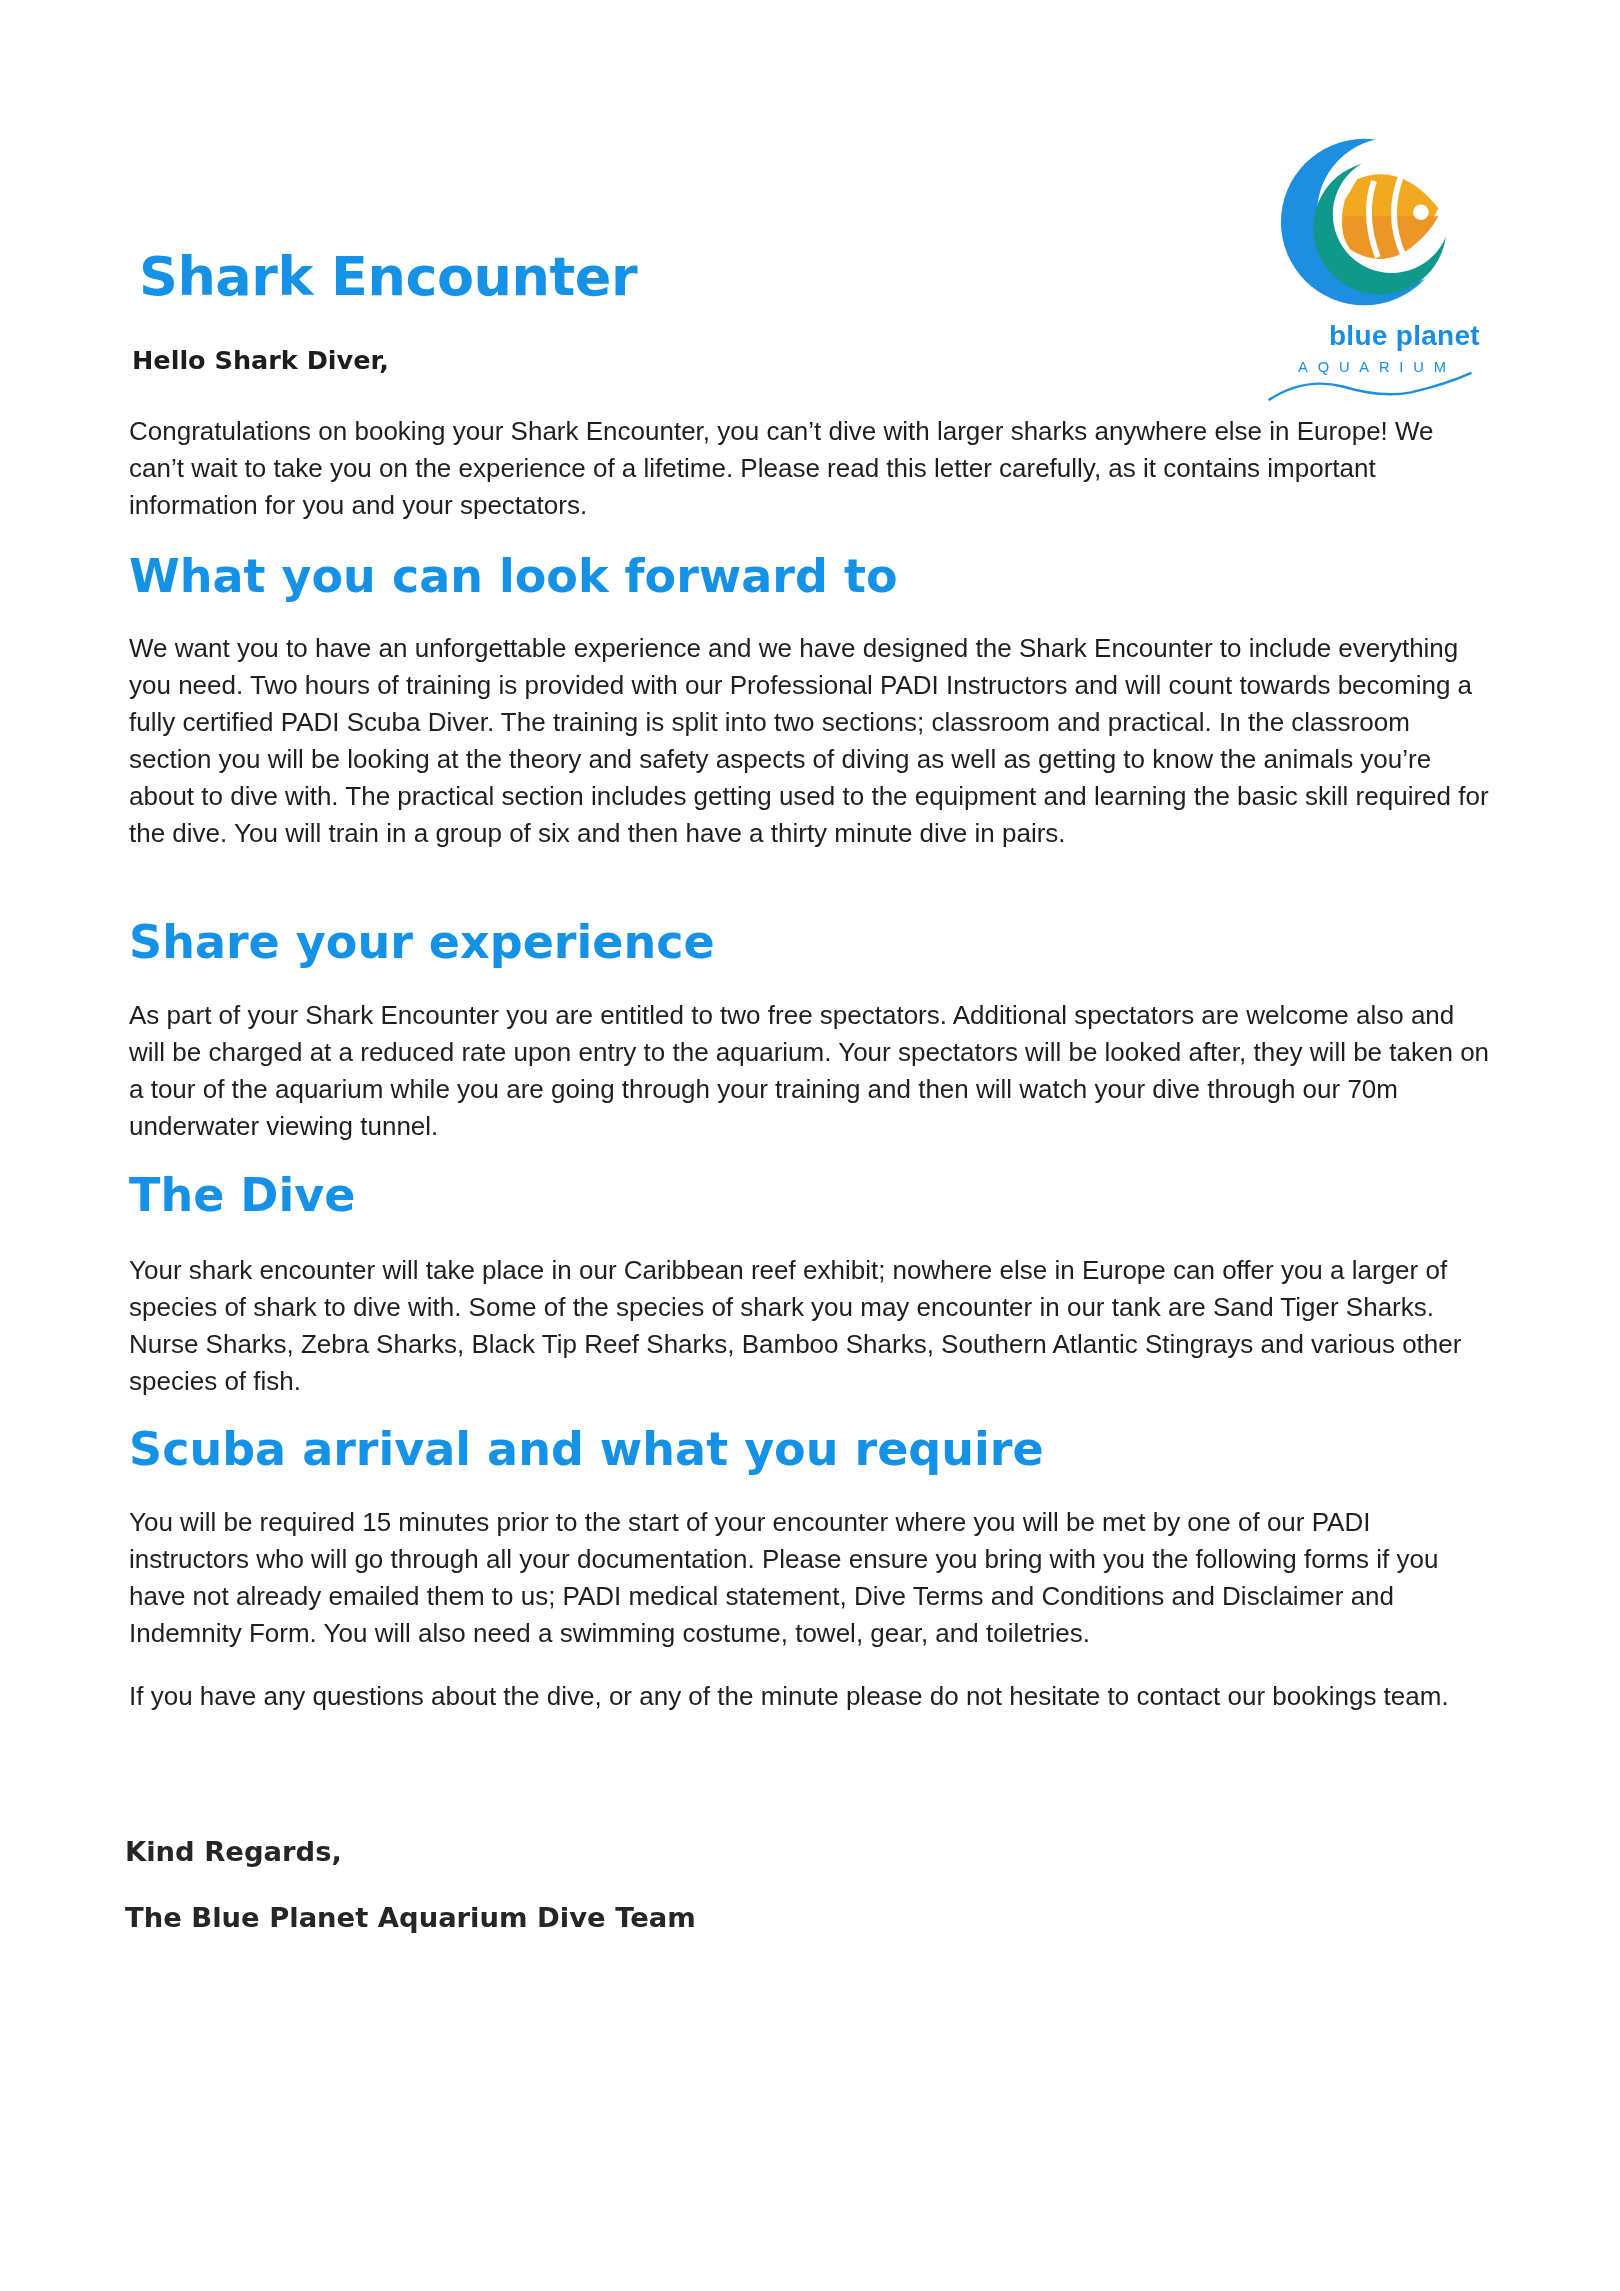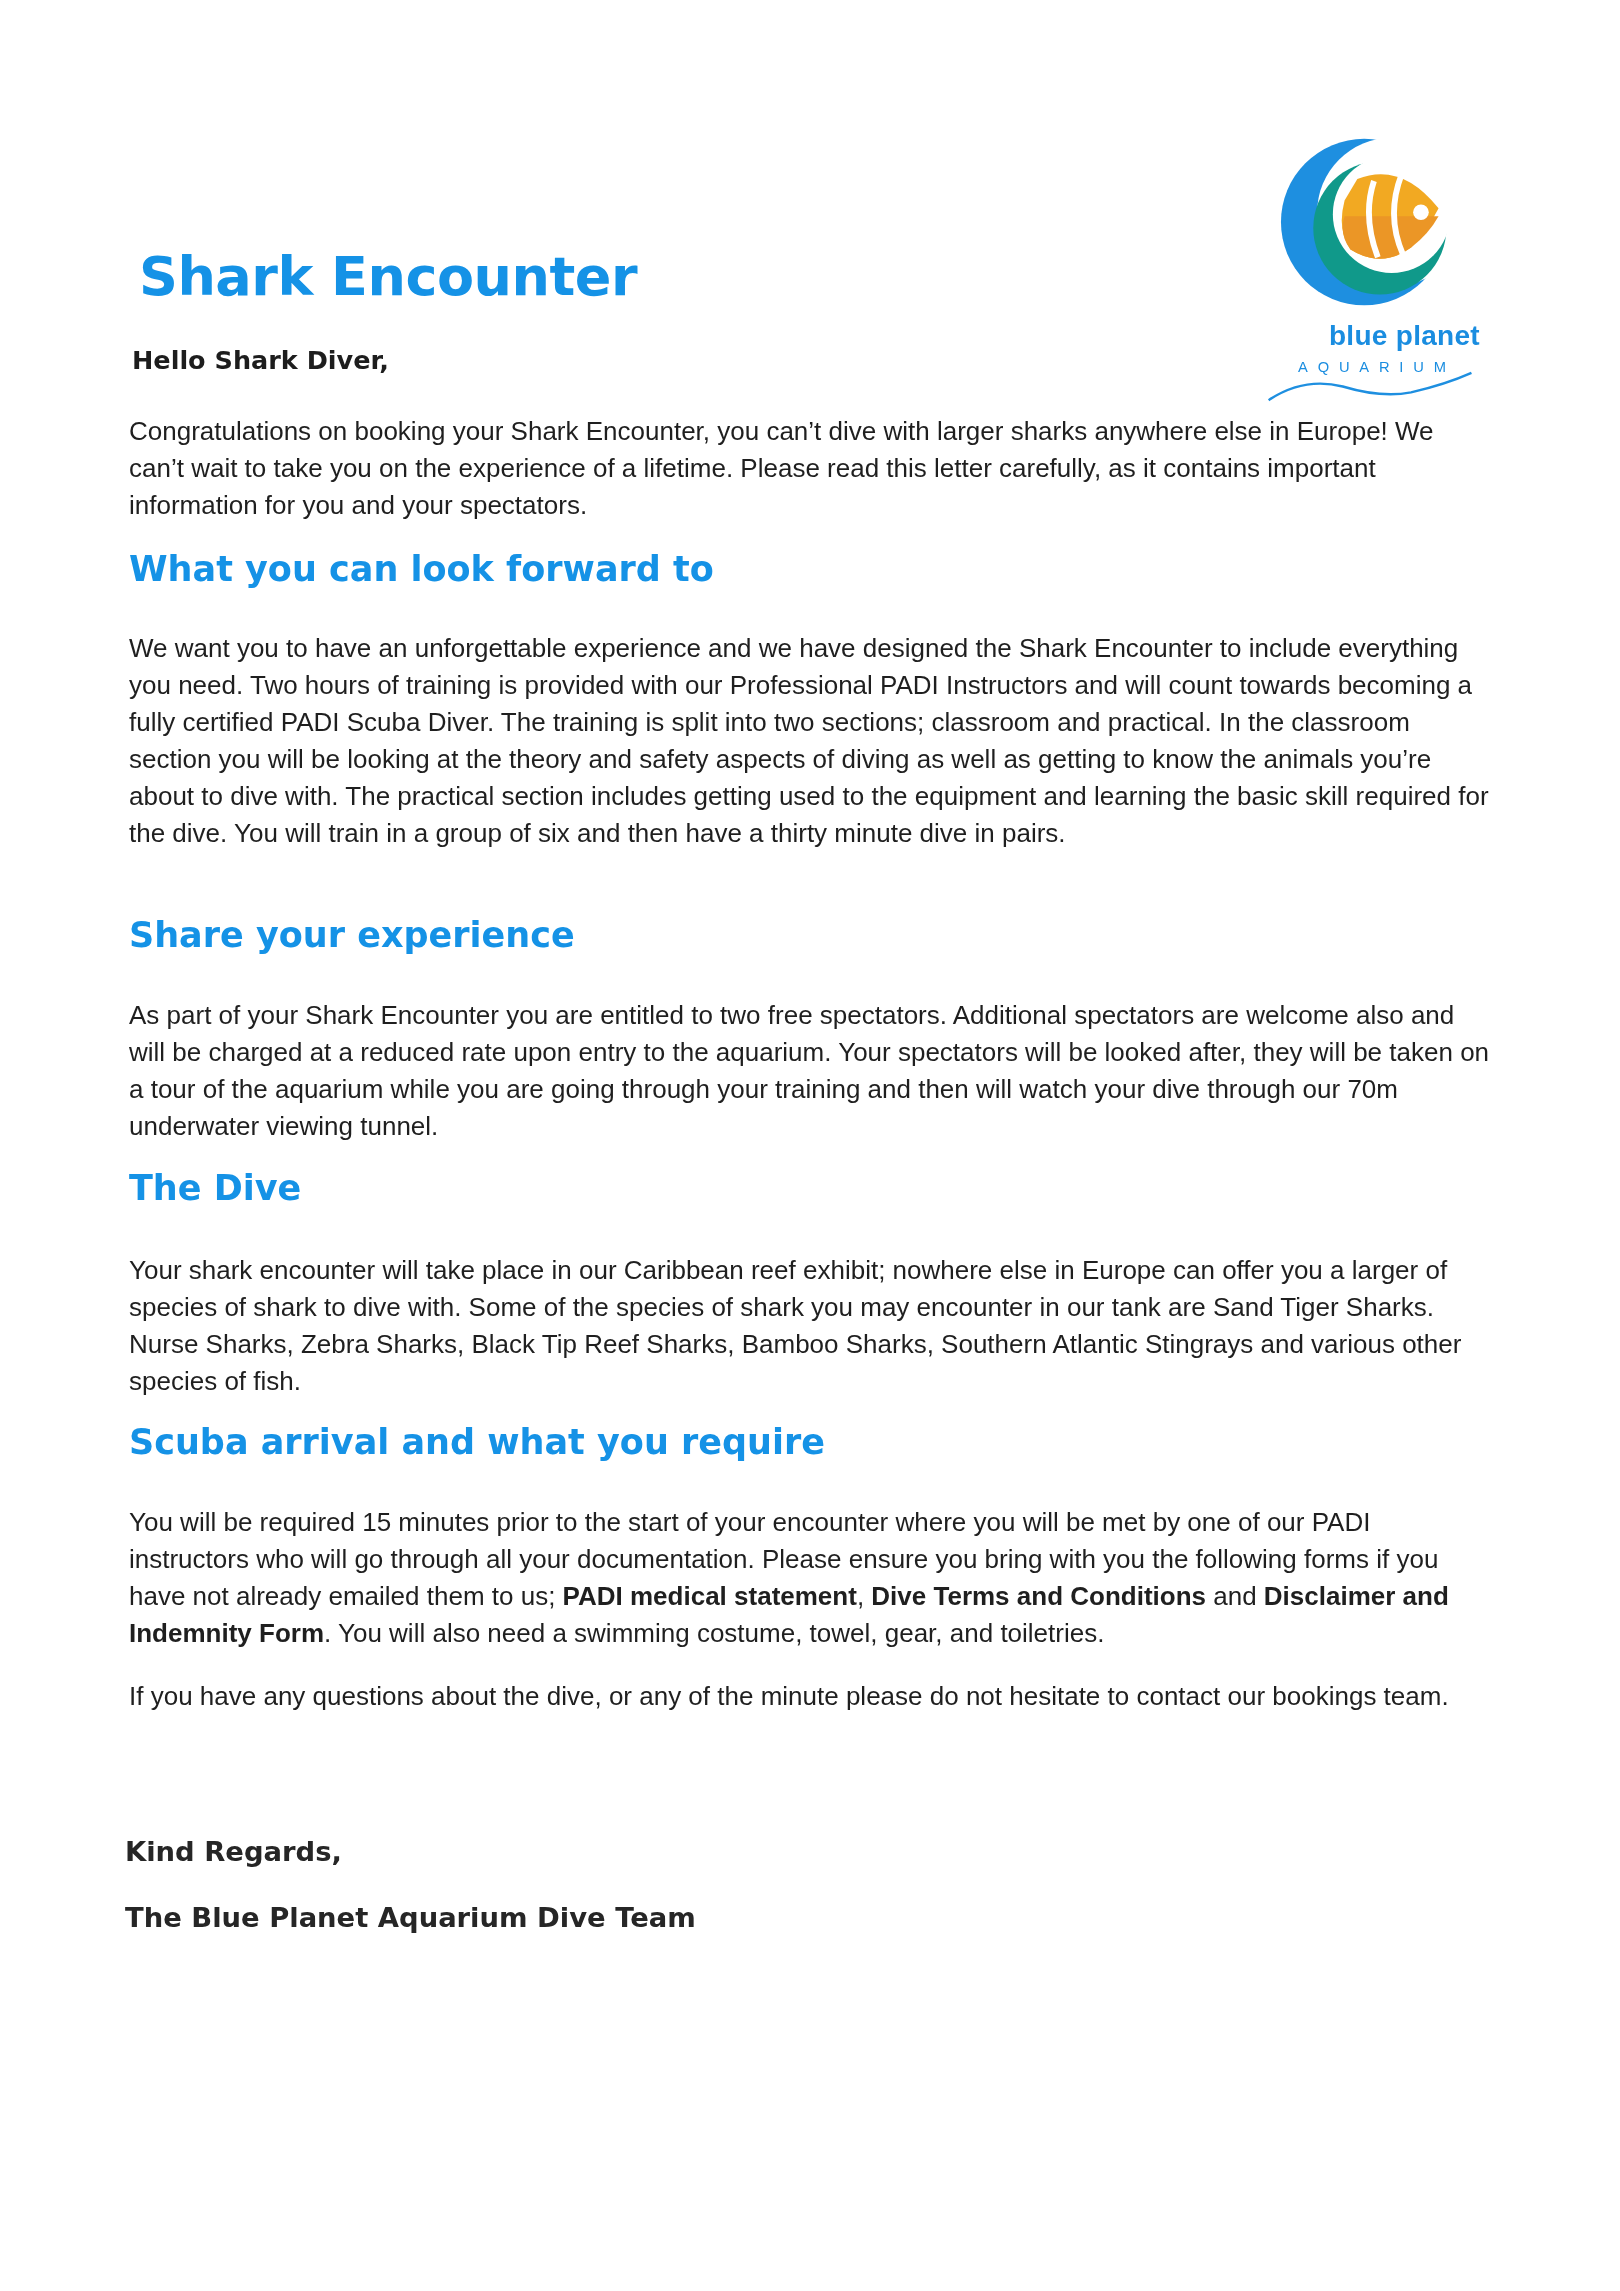--- a/index.html
+++ b/index.html
@@ -19,23 +19,23 @@
 
   .title { position: absolute; left: 131px; top: 237px; margin: 8px;
            font-family: "DejaVu Sans", sans-serif; font-weight: bold; font-size: 54px;
            color: #1592e6; letter-spacing: -0.5px; }
   .greeting { position: absolute; left: 132px; top: 345px; margin: 0;
               font-family: "DejaVu Sans", sans-serif; font-weight: bold; font-size: 25.5px; color: #1d1d1d; }
 
   .para { position: absolute; left: 129px; width: 1362px; margin: 0;
           font-family: "Liberation Sans", sans-serif; font-size: 26px; line-height: 37px;
           color: #1f1f1f; }
-  .para b { font-weight: bold; }
+  .para b { font-weight: normal; }
   .heading { position: absolute; left: 129px; margin: 0;
-             font-family: "DejaVu Sans", sans-serif; font-weight: bold; font-size: 35px;
+             font-family: "DejaVu Sans", sans-serif; font-weight: bold; font-size: 46px;
              color: #1592e6; }
   .signoff { position: absolute; left: 125px; margin: 0;
              font-family: "DejaVu Sans", sans-serif; font-weight: bold; font-size: 27.4px; color: #262626; }
 </style>
 </head>
 <body>
 
 <div class="page">
 
   <div class="logo">

